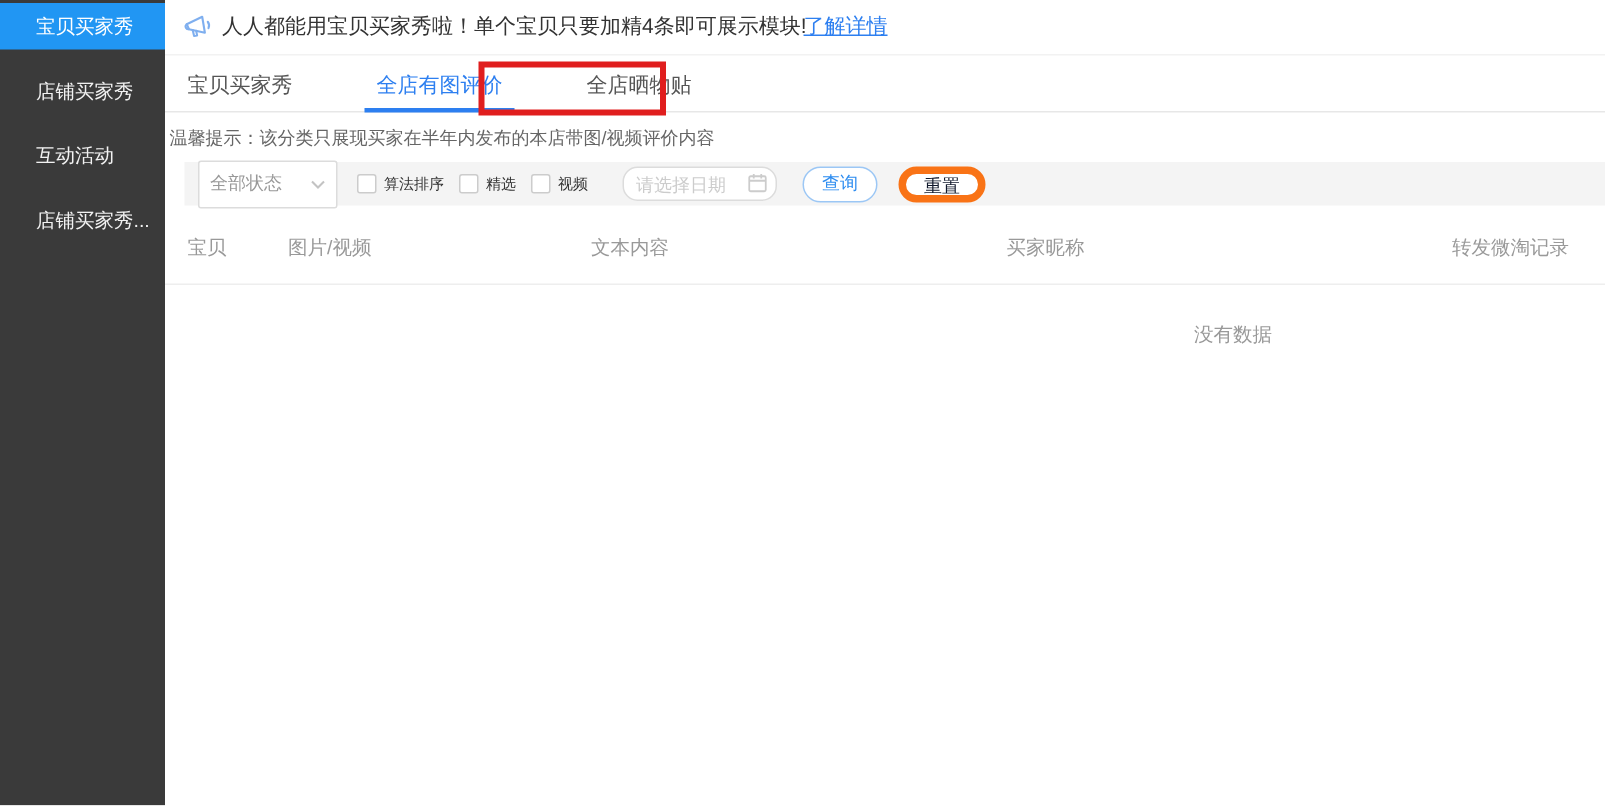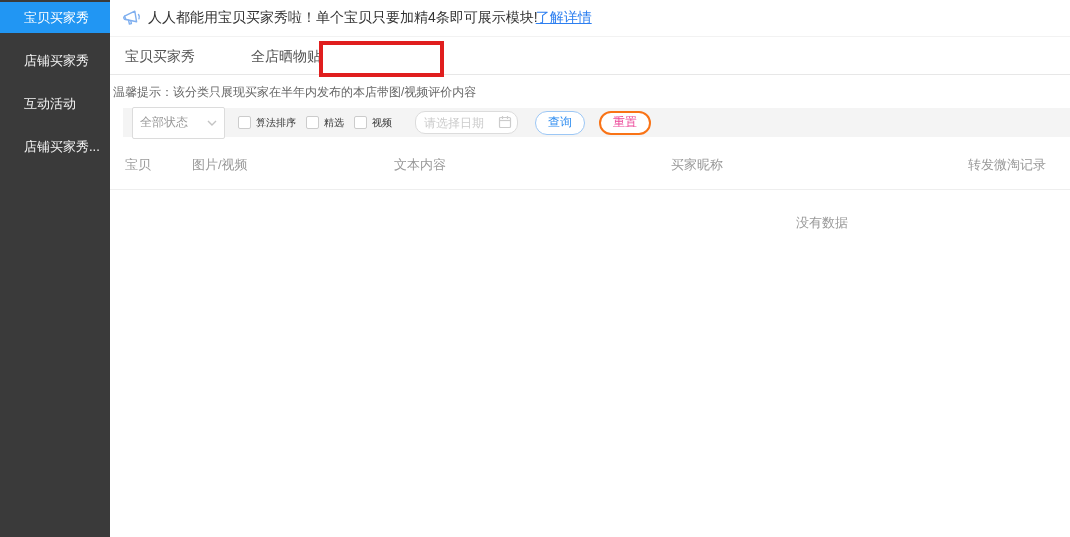--- a/index.html
+++ b/index.html
@@ -48,21 +48,21 @@
     font-size:12px; color:#666; padding:0 8px; outline:none;
     font-family:"Liberation Sans","DejaVu Sans",sans-serif; }
   .inputwrap input::placeholder { color:#ccc; }
   .date-input { width:103px; padding-right:26px !important; }
   .cal-icon { position:absolute; right:6px; top:4px; pointer-events:none; }
   .kw-wrap { margin-left:15px; }
   .kw-input { width:152px; }
   .btn { height:24px; border-radius:12px; background:#fff; font-size:12px; padding:0 12px;
     cursor:pointer; font-family:"Liberation Sans","DejaVu Sans",sans-serif; }
   .btn-query { margin-left:17px; border:1px solid #9cc7f5; color:#2d8cf0; }
-  .btn-reset { margin-left:14px; border:2px solid #f97316; color:#ec4899; }
+  .btn-reset { margin-left:14px; border:5px solid #f97316; color:#0f172a; }
 
   
   .thead { display:grid; grid-template-columns:55px 190px 265px 285px 1fr;
     padding:19px 0 15px 15px; border-bottom:1px solid #eeeeee;gap:12px; }
   .th { font-size:13px; color:#999; }
   .empty { padding:24px 0 0 686px; font-size:13px; color:#999; }
 
   
   .anno-box { position:absolute; left:209px; top:41px; width:125px; height:36px;
     border:4px solid #e01e1e; pointer-events:none; z-index:5; }
@@ -89,20 +89,21 @@
           <path d="M6.5 12.1 L7.4 16 L9.4 15.6 L8.8 12.6"></path>
           <path d="M16.5 6.5 Q18 8.5 17 10.8"></path>
         </svg>
       </span>
       <span>人人都能用宝贝买家秀啦！单个宝贝只要加精4条即可展示模块!</span>
       <a style="margin-left:-8px;">了解详情</a>
     </div>
 
     <div class="tabs">
       <div class="tab">宝贝买家秀</div>
+      <div class="tab active">全店有图评价</div>
       <div class="tab">全店晒物贴</div>
     </div>
 
     <div class="hint">温馨提示：该分类只展现买家在半年内发布的本店带图/视频评价内容</div>
 
     <div class="filterbar">
       <div class="select">
         <span>全部状态</span>
         <span style="display:flex;">
           <svg width="10" height="6" viewBox="0 0 10 6" fill="none" stroke="#c3c3c3" stroke-width="1.4">

